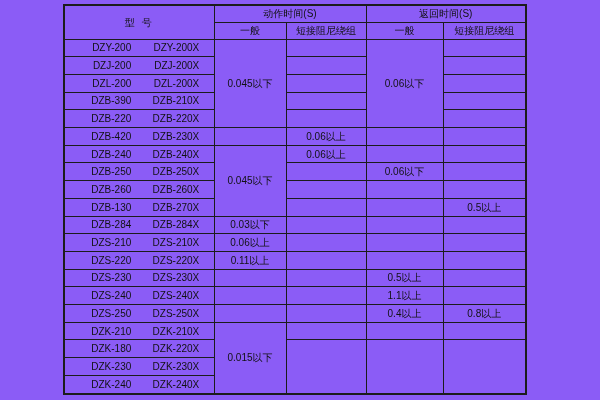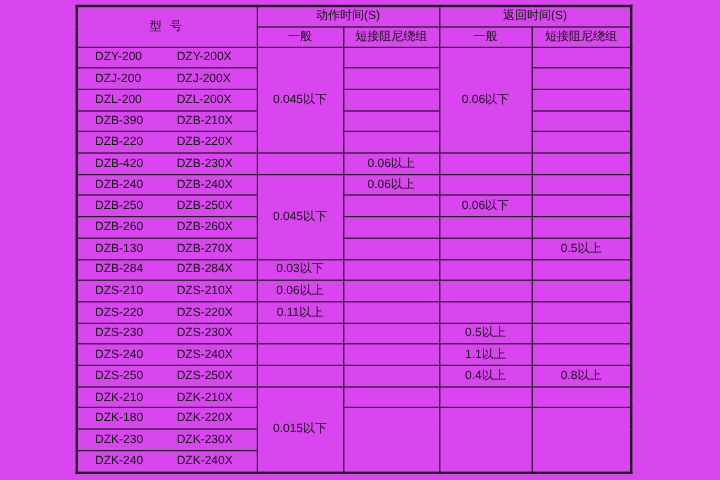--- a/index.html
+++ b/index.html
@@ -8,21 +8,21 @@
     background: #ffffff;
     width: 600px;
     height: 400px;
     overflow: hidden;
     font-family: "Liberation Sans", "DejaVu Sans", sans-serif;
   }
   #stage {
     position: relative;
     width: 600px;
     height: 400px;
-    background: #d946ef;
+    background: #8b5cf6;
   }
   table.spec {
     position: absolute;
     left: 63px;
     top: 4px;
     width: 462px;
     height: 391px;
     border-collapse: collapse;
     table-layout: fixed;
   }
@@ -49,21 +49,21 @@
     padding-left: 10px;
   }
   td.model-cell .names {
     display: flex;
     justify-content: center;
     gap: 16px;
   }
   td.model-cell .names span {
     display: inline-block;
     min-width: 52px;
-    text-align: left;
+    text-align: right;
   }
 </style>
 </head>
 <body>
 
 <div id="stage">
   <table class="spec">
     <colgroup>
       <col style="width:150px">
       <col style="width:72px">

